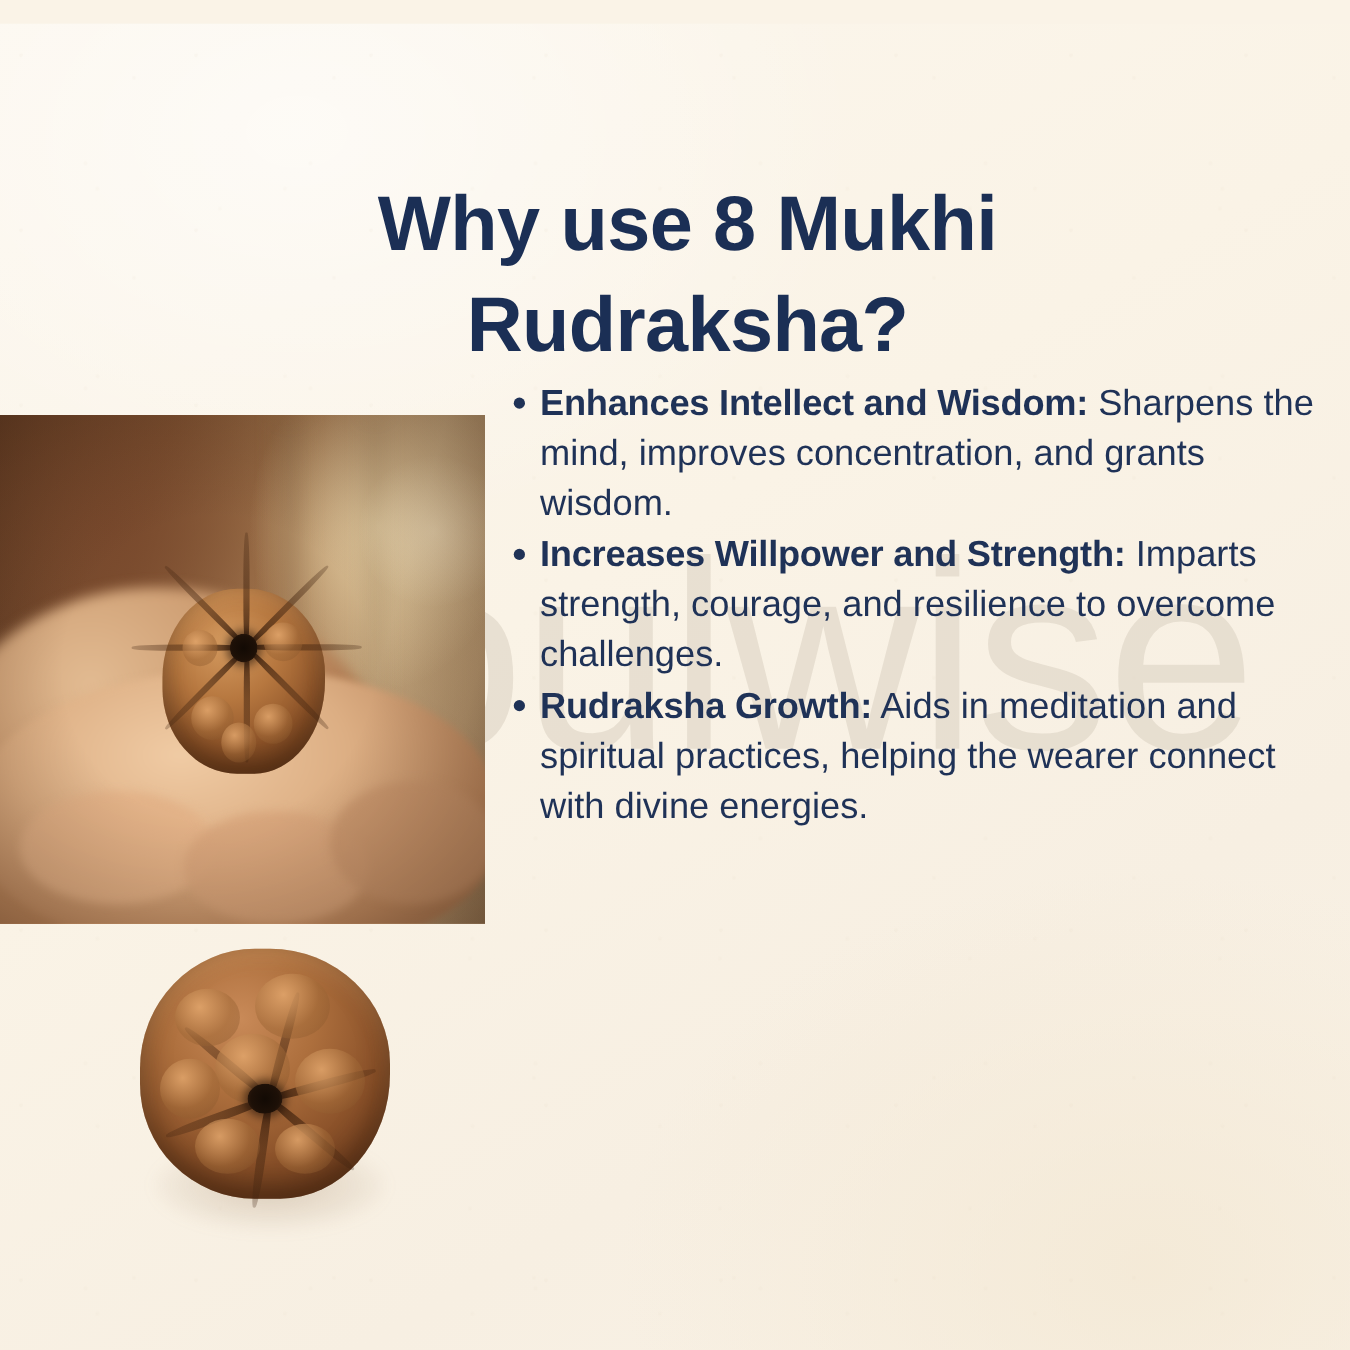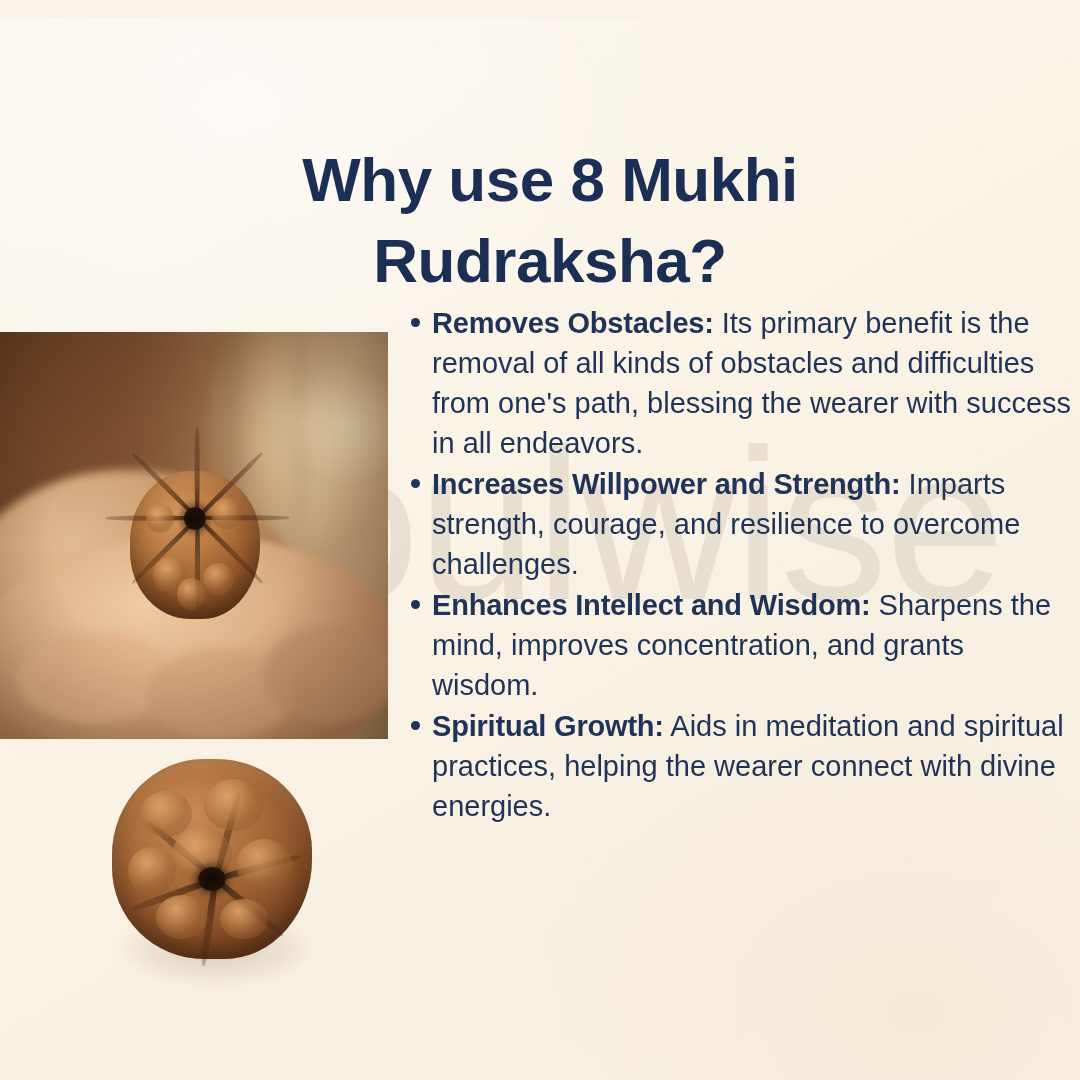--- a/index.html
+++ b/index.html
@@ -318,19 +318,18 @@
       <div class="bump" style="left:8%;top:44%;width:24%;height:24%"></div>
       <div class="bump" style="left:62%;top:40%;width:28%;height:26%"></div>
       <div class="bump" style="left:30%;top:34%;width:30%;height:28%"></div>
       <div class="bump" style="left:22%;top:68%;width:26%;height:22%"></div>
       <div class="bump" style="left:54%;top:70%;width:24%;height:20%"></div>
       <div class="hole"></div>
     </div>
   </div>
 
   <ul class="bullets" id="benefit-list">
-      <li><span class="lead">Removes Obstacles:</span><span class="rest"> Its primary benefit is the removal of all kinds of obstacles and difficulties from one's path, blessing the wearer with success in all endeavors.</span></li>
+      <li><span class="lead">Enhances Intellect and Wisdom:</span><span class="rest"> Sharpens the mind, improves concentration, and grants wisdom.</span></li>
       <li><span class="lead">Increases Willpower and Strength:</span><span class="rest"> Imparts strength, courage, and resilience to overcome challenges.</span></li>
-      <li><span class="lead">Enhances Intellect and Wisdom:</span><span class="rest"> Sharpens the mind, improves concentration, and grants wisdom.</span></li>
-      <li><span class="lead">Spiritual Growth:</span><span class="rest"> Aids in meditation and spiritual practices, helping the wearer connect with divine energies.</span></li>
+      <li><span class="lead">Rudraksha Growth:</span><span class="rest"> Aids in meditation and spiritual practices, helping the wearer connect with divine energies.</span></li>
     </ul>
 
 </div>
 
 </body></html>

